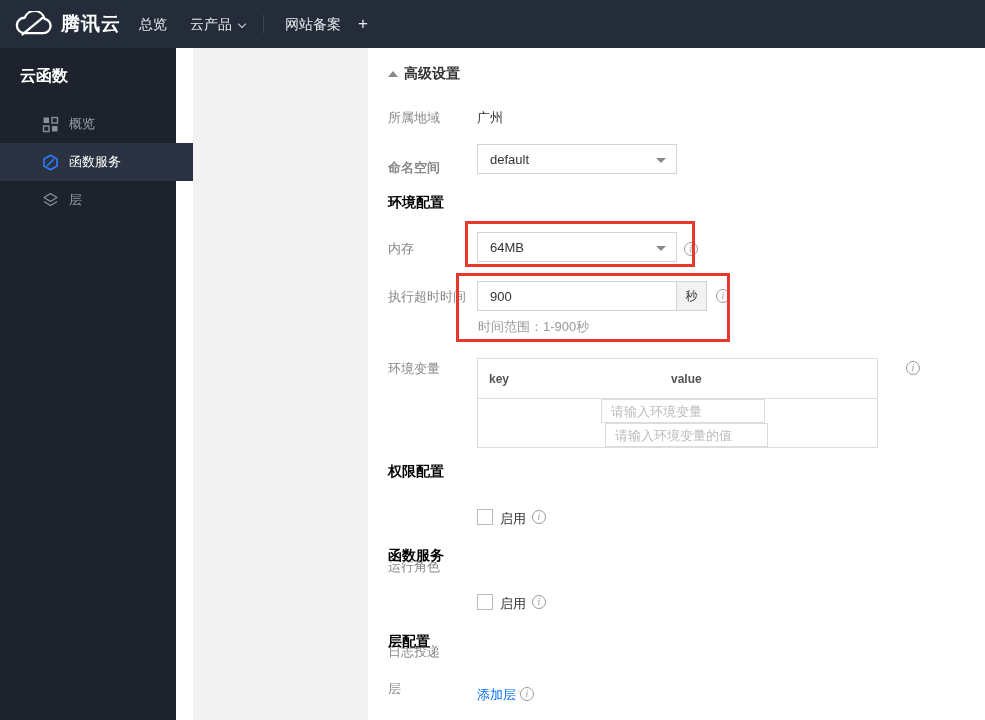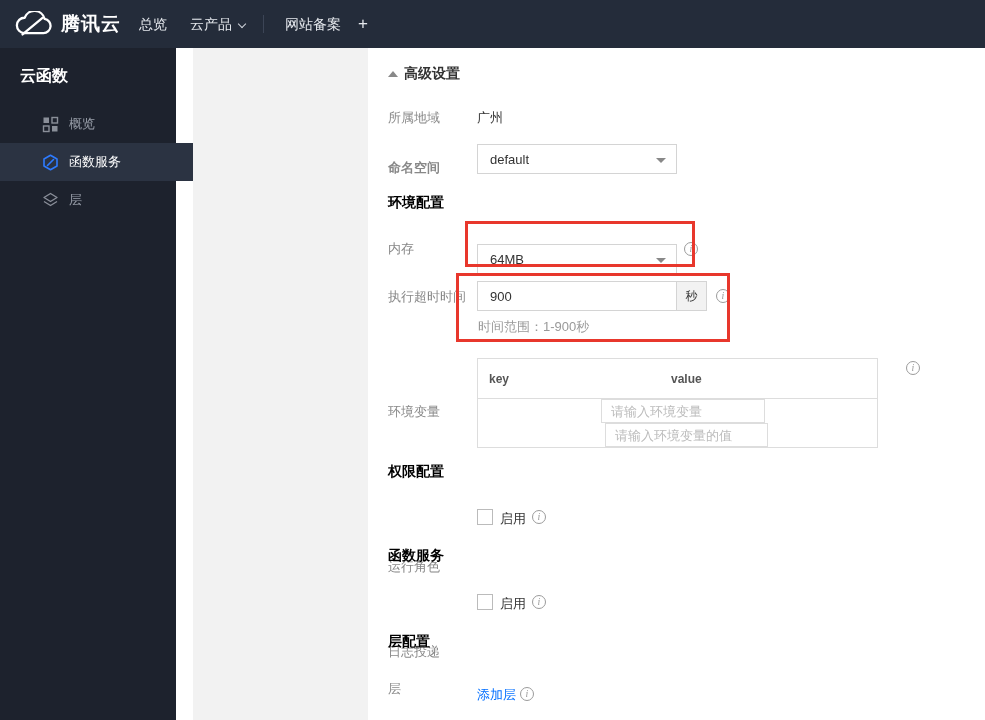--- a/index.html
+++ b/index.html
@@ -53,38 +53,38 @@
   .caret-down { position:absolute; right:10px; top:13px; width:0; height:0; border-left:5px solid transparent; border-right:5px solid transparent; border-top:5px solid #888; }
   .ns-dropdown { left:109px; top:96px; }
   .r-ns-label { left:20px; top:111px;font-weight:bold; }
 
   .sec-env { left:20px; top:146px; }
 
   .redbox { border:3px solid #e8372c; background:transparent; pointer-events:none; z-index:5; }
   .redbox1 { left:97px; top:173px; width:230px; height:46px; }
   .redbox2 { left:88px; top:225px; width:274px; height:69px; }
 
-  .mem-dropdown { left:109px; top:196px; }
+  .mem-dropdown { left:109px; top:184px; }
   .r-mem-label { left:20px; top:192px; }
 
   .info-icon { display:inline-block; width:14px; height:14px; border:1px solid #9b9b9b; border-radius:50%; color:#9b9b9b; font-size:10px; line-height:12px; text-align:center; font-family:"Liberation Serif","DejaVu Serif",serif; font-style:italic; cursor:pointer; background:#fff; }
   .info-mem { left:316px; top:194px; }
   .info-timeout { left:348px; top:241px; }
   .info-env { left:538px; top:313px; }
   .info-role { left:164px; top:462px; }
   .info-log { left:164px; top:547px; }
   .info-layer { left:152px; top:639px; }
 
   .timeout-group { left:109px; top:233px; width:230px; height:30px; border:1px solid #d4d4d4; display:flex; background:#7f1d1d; }
   .timeout-input { flex:1 1 auto; width:198px; border:none; outline:none; font-size:13px; color:#333; padding-left:12px; font-family:inherit; }
   .timeout-unit { flex:0 0 30px; border-left:1px solid #d4d4d4; background:#f2f2f2; color:#333; font-size:12px; text-align:center; line-height:28px; }
   .r-timeout-label { left:20px; top:240px; }
   .timeout-hint { left:110px; top:270px; color:#999; font-size:13px; }
 
-  .r-env-label { left:20px; top:312px;margin-top:43px; }
+  .r-env-label { left:20px; top:312px; }
   .env-table { left:109px; top:310px; width:401px; border:1px solid #ddd; background:#fff; }
   .env-thead { height:40px; border-bottom:1px solid #ddd; display:flex; align-items:center; }
   .env-th { font-size:12px; font-weight:bold; color:#555; }
   .th-key { padding-left:11px; width:193px; }
   .env-tbody { height:48px; display:flex; align-items:center;flex-direction:column; }
   .env-input { height:30px; border:1px solid #ddd; font-size:13px; color:#333; padding-left:9px; outline:none; font-family:inherit; }
   .env-input::placeholder { color:#bcbcbc; }
   .key-input { margin-left:11px; width:164px; }
   .value-input { margin-left:18px; width:163px; }
 

